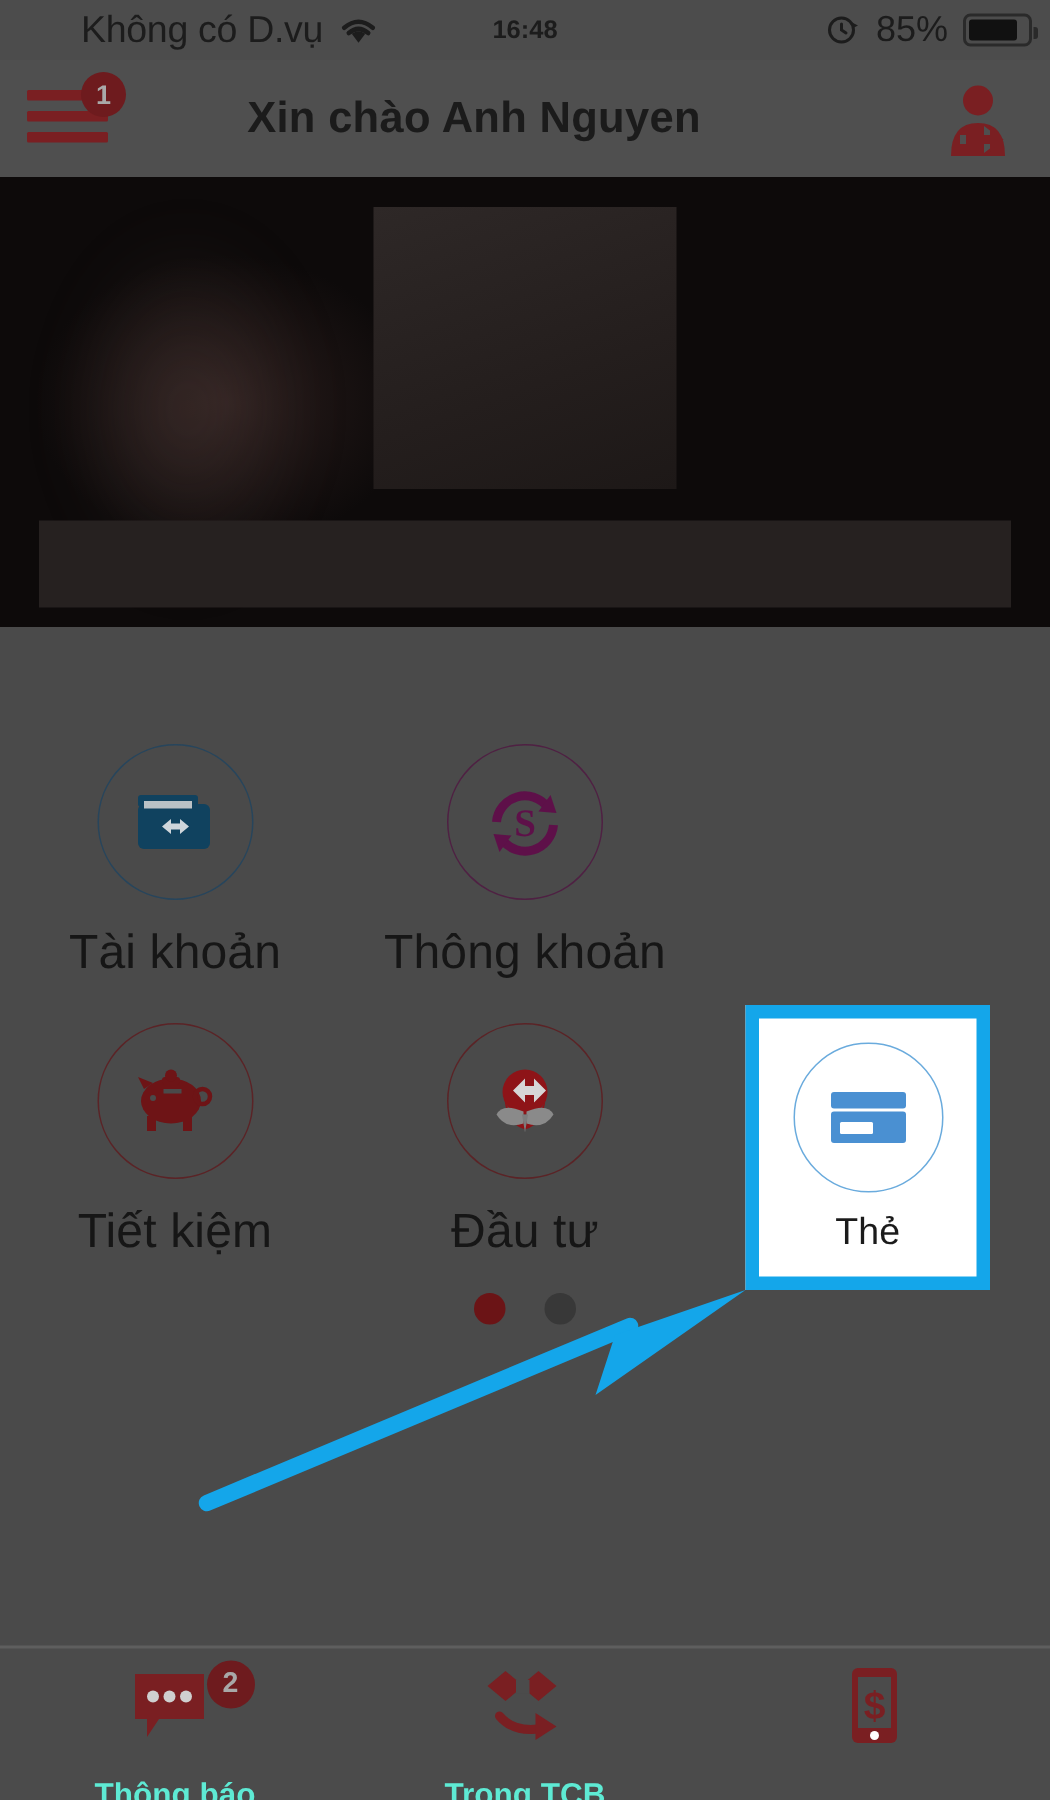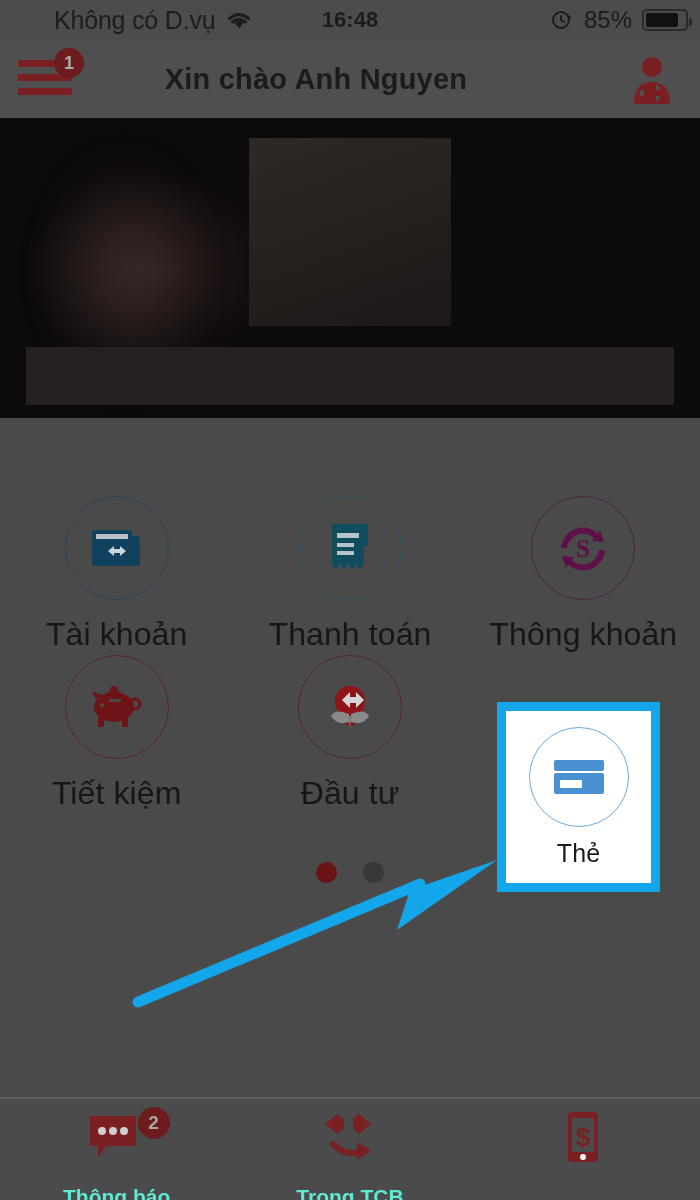--- a/index.html
+++ b/index.html
@@ -15,21 +15,21 @@
   
   .statusbar{
     position:absolute;left:0;top:0;width:700px;height:40px;
     background:#4c4c4c;
     display:flex;align-items:center;
     color:#1c1c1c;
     font-size:25px;font-weight:400;
   }
   .sb-left{position:absolute;left:14px;display:flex;align-items:center;gap:10px;margin-left:40px;}
   .sb-carrier{letter-spacing:-0.2px;}
-  .sb-center{position:absolute;left:0;width:700px;text-align:center;font-weight:700;font-size:22px;}
+  .sb-center{position:absolute;left:0;width:700px;text-align:center;font-weight:700;font-size:17px;}
   .sb-right{position:absolute;right:12px;display:flex;align-items:center;gap:10px;}
   .sb-pct{font-size:24px;font-weight:400;}
   .batt{
     width:46px;height:22px;border:2px solid #2a2a2a;border-radius:5px;
     position:relative;display:flex;align-items:center;padding:2px;box-sizing:border-box;
   }
   .batt::after{
     content:"";position:absolute;right:-6px;top:7px;width:3px;height:8px;
     background:#2a2a2a;border-radius:0 2px 2px 0;
   }
@@ -80,37 +80,37 @@
     background:radial-gradient(ellipse at center, rgba(120,95,90,0.22) 0%, rgba(0,0,0,0) 70%);
     filter:blur(18px);
   }
 
   
   .grid{
     position:absolute;left:0;top:418px;width:700px;height:480px;
   }
   .grid-row{position:absolute;left:0;width:700px;display:flex;}
   .row1{top:78px;}
-  .row2{top:237px;}
+  .row2{top:264px;}
   .cell{
     width:233.33px;display:flex;flex-direction:column;align-items:center;
     cursor:pointer;
   }
   .icon-circle{
     width:104px;height:104px;border-radius:50%;
     display:flex;align-items:center;justify-content:center;
     box-sizing:border-box;
   }
   .cell-label{
     margin-top:16px;font-size:32px;color:#161616;letter-spacing:0.1px;
   }
 
   
   .cell-highlight{
-    position:absolute;left:497px;top:702px;width:163px;height:190px;
+    position:absolute;left:497px;top:670px;width:163px;height:190px;
     background:#ffffff;border:9px solid #14a6ea;box-sizing:border-box;
     display:flex;flex-direction:column;align-items:center;justify-content:center;
     cursor:pointer;z-index:6;
   }
   .cell-highlight .icon-circle{width:100px;height:100px;border:1.6px solid #6aabdd;}
   .cell-highlight .cell-label{color:#1b1b1b;font-size:25px;margin-top:12px;}
 
   
   .dots{
     position:absolute;left:0;top:862px;width:700px;display:flex;
@@ -203,32 +203,20 @@
           <svg width="58" height="52" viewBox="0 0 58 52">
             <rect x="4" y="8" width="40" height="8" rx="2" fill="#10425f"></rect>
             <rect x="4" y="14" width="48" height="30" rx="4" fill="#10425f"></rect>
             <rect x="8" y="12" width="32" height="5" fill="#d8d8d8" opacity="0.85"></rect>
             <path d="M20 29 L26 24 L26 27 L32 27 L32 24 L38 29 L32 34 L32 31 L26 31 L26 34 Z" fill="#cfd6db"></path>
           </svg>
         </div>
         <div class="cell-label">Tài khoản</div>
       </div>
 
-      <div class="cell">
-        <div class="icon-circle" style="border:1.6px solid #2a5560;">
-          <svg width="52" height="56" viewBox="0 0 52 56">
-            <path d="M8 4 L40 4 L40 44 L36 50 L32 44 L28 50 L24 44 L20 50 L16 44 L12 50 L8 44 Z" fill="#0f4d5e"></path>
-            <rect x="34" y="4" width="10" height="22" rx="2" fill="#0f4d5e"></rect>
-            <rect x="13" y="13" width="22" height="5" fill="#c9d2d4" opacity="0.9"></rect>
-            <rect x="13" y="23" width="17" height="4" fill="#c9d2d4" opacity="0.9"></rect>
-            <rect x="13" y="31" width="17" height="4" fill="#c9d2d4" opacity="0.9"></rect>
-          </svg>
-        </div>
-        <div class="cell-label">Thanh toán</div>
-      </div>
 
       <div class="cell">
         <div class="icon-circle" style="border:1.6px solid #4f2043;">
           <svg width="58" height="52" viewBox="0 0 58 52">
             <path d="M10 26 A19 19 0 0 1 44 16" stroke="#5e1049" stroke-width="6" fill="none"></path>
             <path d="M46 8 L50 20 L38 19 Z" fill="#5e1049"></path>
             <path d="M48 28 A19 19 0 0 1 14 38" stroke="#5e1049" stroke-width="6" fill="none"></path>
             <path d="M12 46 L8 34 L20 35 Z" fill="#5e1049"></path>
             <text x="29" y="35" font-family="'Liberation Serif', serif" font-size="26" font-weight="bold" fill="#5e1049" text-anchor="middle">S</text>
           </svg>

